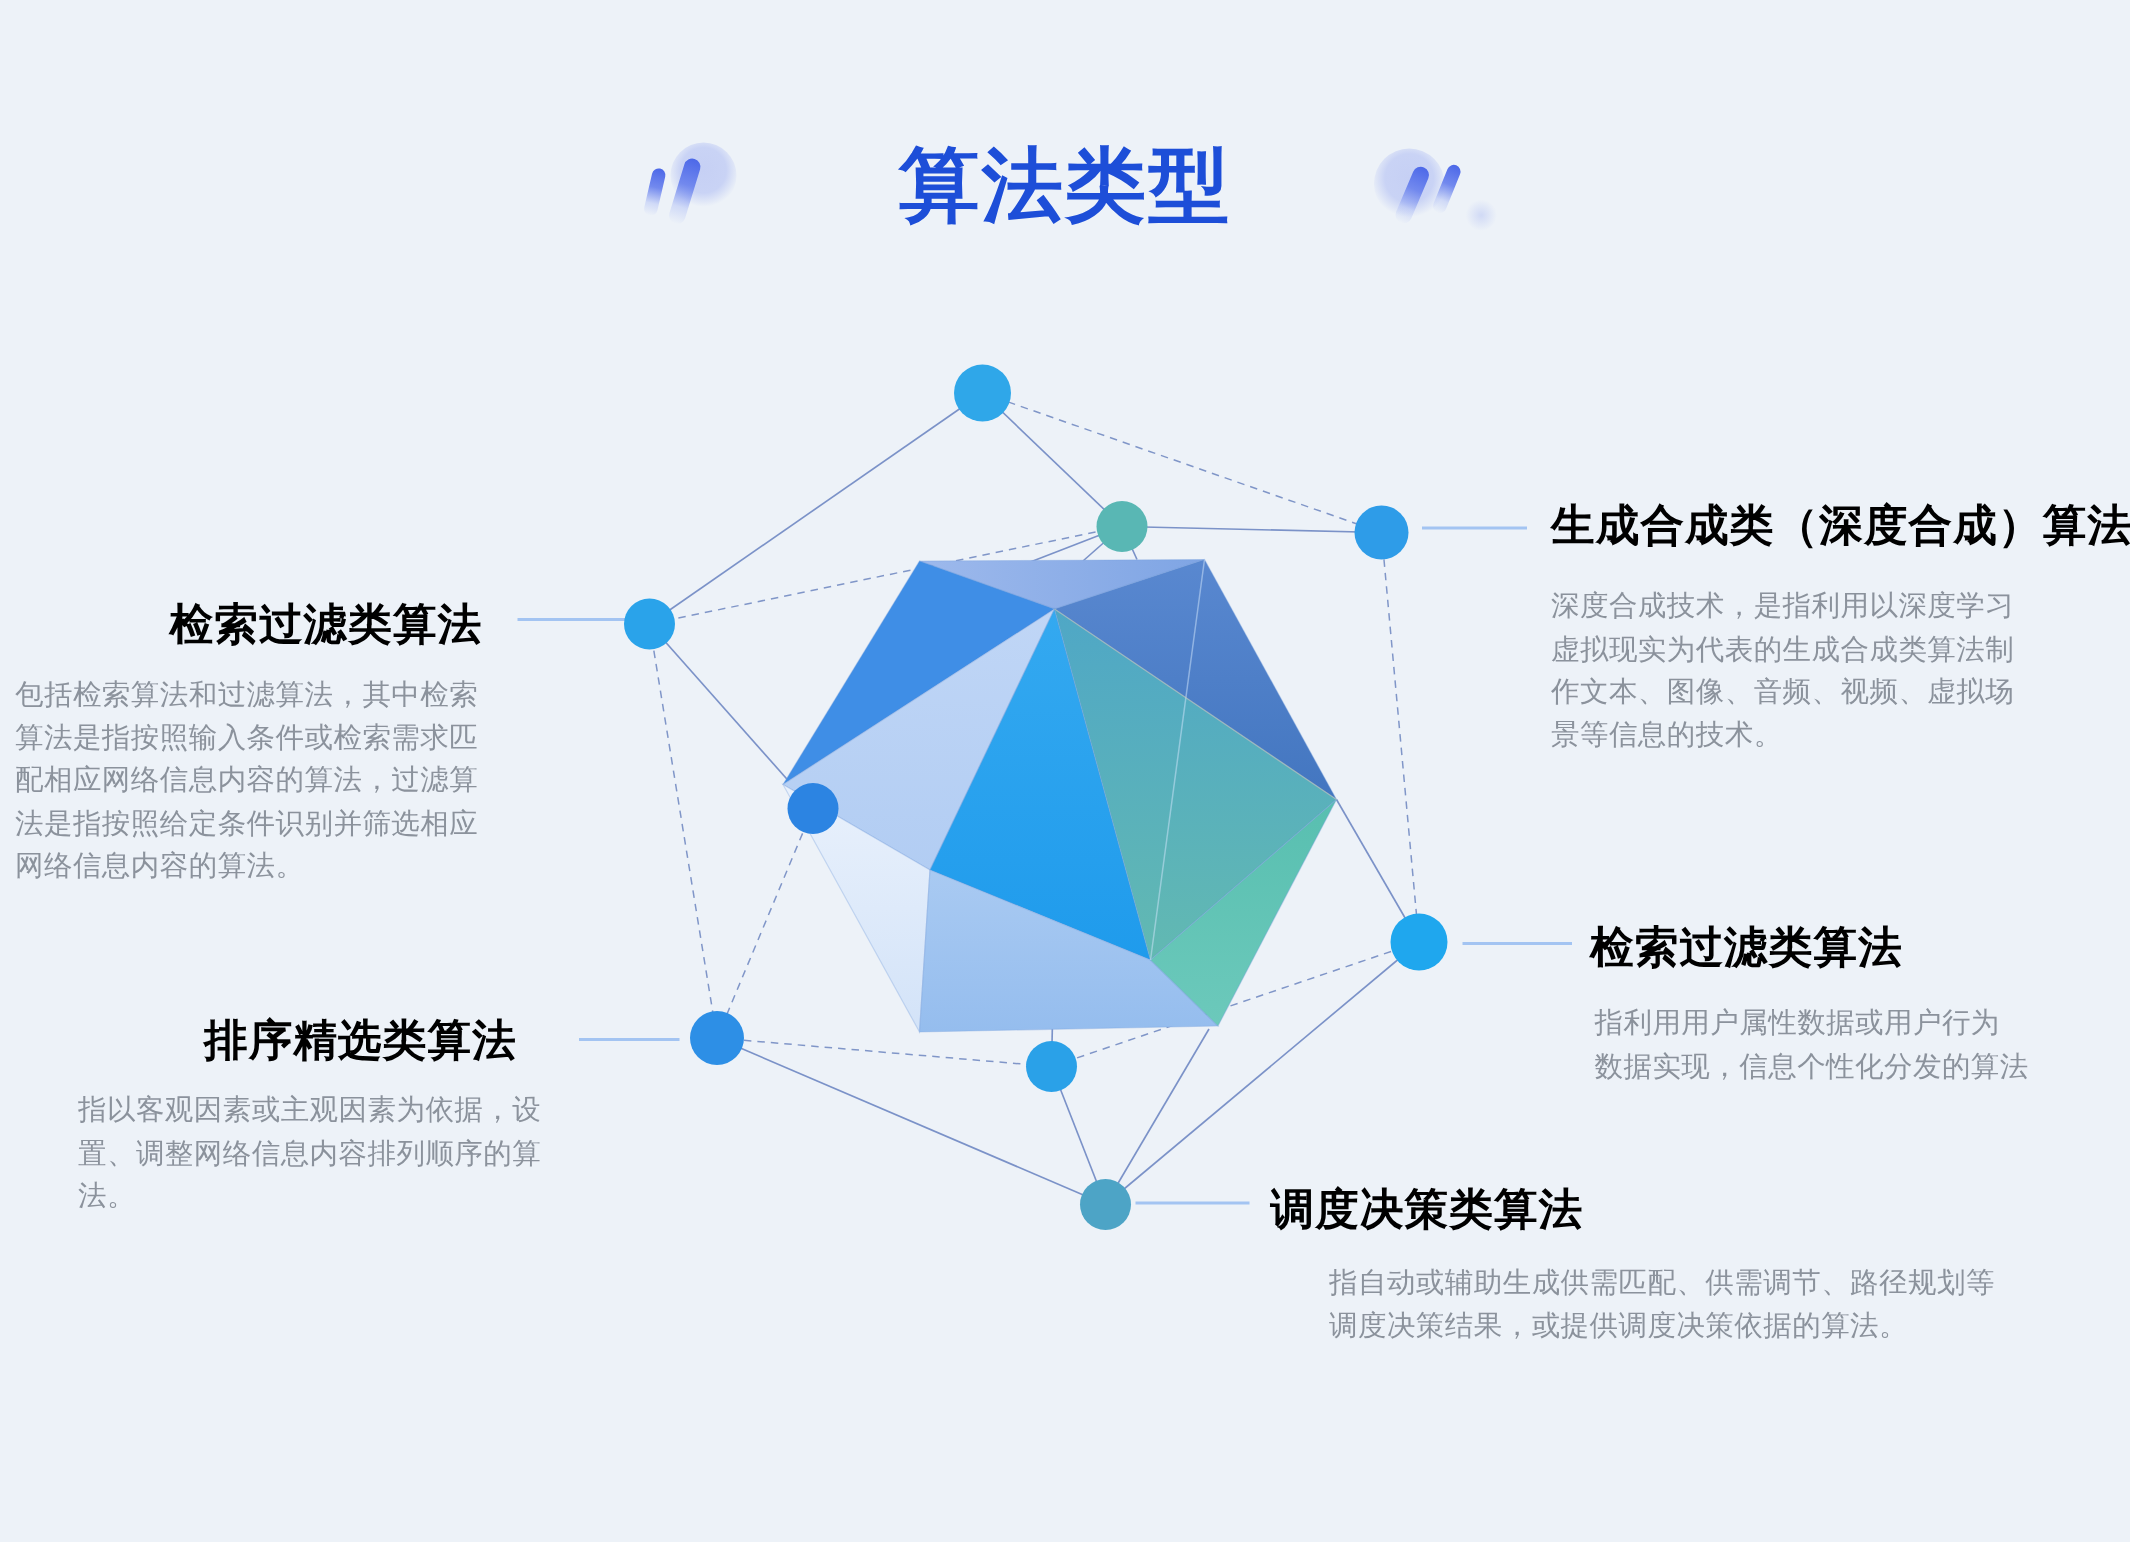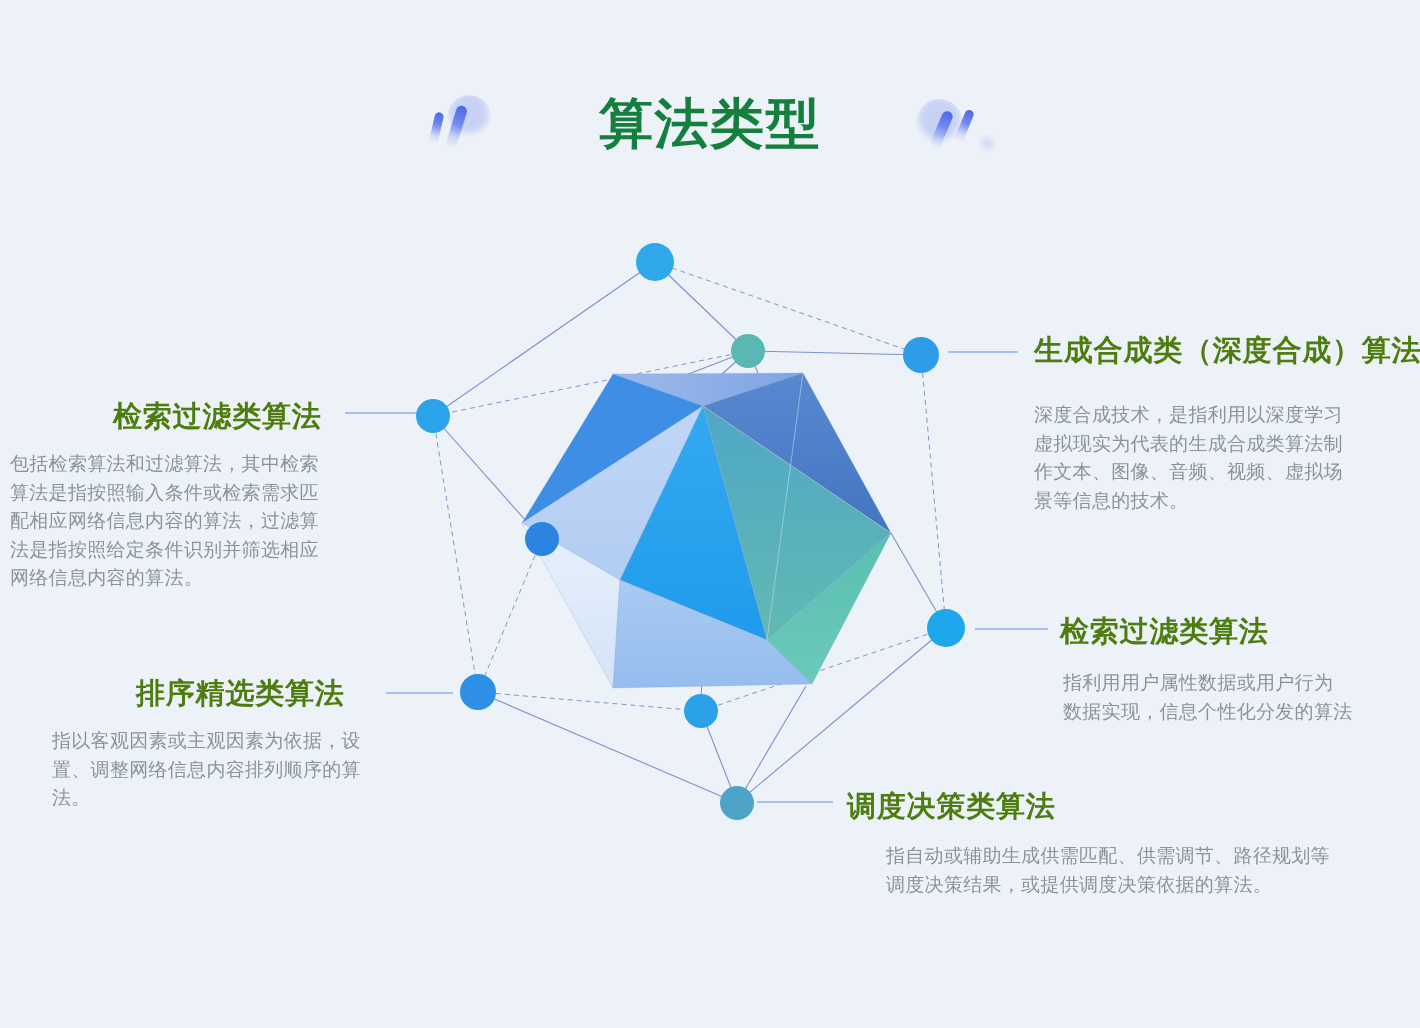--- a/index.html
+++ b/index.html
@@ -1,24 +1,24 @@
 <!DOCTYPE html>
 <html><head>
 <meta charset="utf-8">
 <style>
   html,body{margin:0;padding:0}
   body{width:1420px;height:1028px;position:relative;background:#edf2f8;font-family:"DejaVu Sans",sans-serif;overflow:hidden}
-  .title{position:absolute;left:0;top:88px;width:100%;text-align:center;font-size:54px;font-weight:900;color:#15803d;letter-spacing:1.5px}
+  .title{position:absolute;left:0;top:88px;width:100%;text-align:center;font-size:54px;font-weight:900;color:#1d4ed8;letter-spacing:1.5px}
   svg.net{position:absolute;left:0;top:0}
-  h2.lbl{position:absolute;margin:0;font-size:29px;line-height:1.1;font-weight:700;color:#4d7c0f;letter-spacing:.8px;white-space:nowrap}
+  h2.lbl{position:absolute;margin:0;font-size:29px;line-height:1.1;font-weight:700;color:#000000;letter-spacing:.8px;white-space:nowrap}
   p.body{position:absolute;margin:0;font-size:19px;line-height:28.5px;color:#8b929c;white-space:pre-line;letter-spacing:.3px}
   .h-retrieval{left:113px;top:401px}
   .p-retrieval{left:10px;top:449px;width:336px}
   .h-generation{left:1034px;top:335px;letter-spacing:0}
-  .p-generation{left:1034px;top:400px;width:345px}
+  .p-generation{left:1034px;top:390px;width:345px}
   .h-personal{left:1060px;top:616px}
   .p-personal{left:1063px;top:668px;width:330px;line-height:29.5px}
   .h-rank{left:136px;top:678px}
   .p-rank{left:52px;top:726px;width:336px}
   .h-schedule{left:847px;top:791px;letter-spacing:0}
   .p-schedule{left:886px;top:841px;width:500px;line-height:29.5px}
   .q-glow{position:absolute;border-radius:50%}
   .q-bar{position:absolute;border-radius:20px;background:linear-gradient(to bottom,#4c68e8 0%,#7289ee 40%,rgba(160,178,245,.38) 74%,rgba(190,205,250,0) 100%)}
 </style>
 </head>

